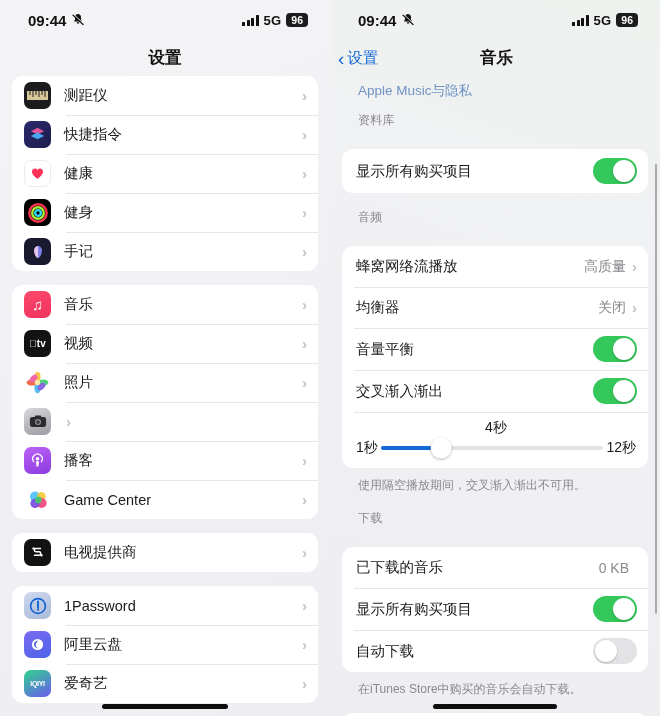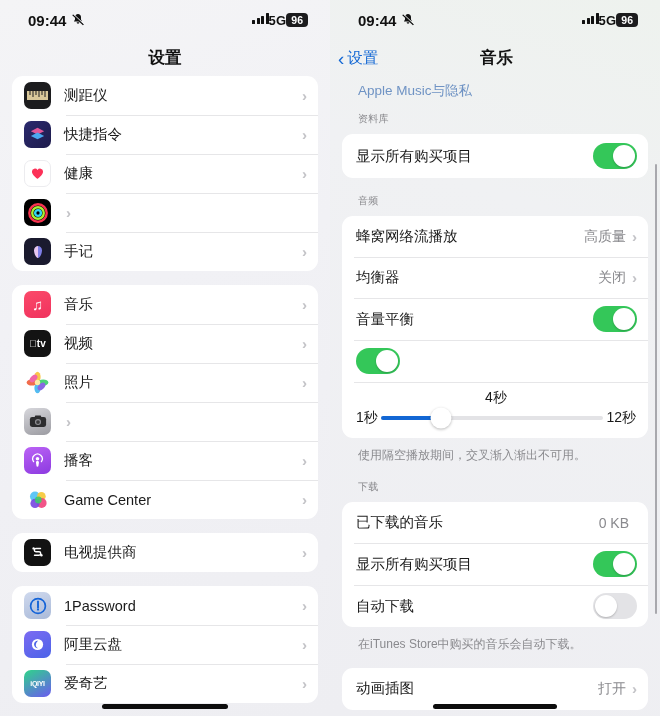--- a/index.html
+++ b/index.html
@@ -20,21 +20,21 @@
   .phone.right { background: linear-gradient(200deg,#eef2ee 0%,#f0f1f3 30%,#eeeef2 100%); }
 
   
   .statusbar {
     height: 40px;
     display: flex; align-items: center; justify-content: space-between;
     padding: 0 22px 0 28px;
     font-size: 15px; font-weight: bold; color: #111;
   }
   .sb-left { display: flex; align-items: center; gap: 5px; }
-  .sb-right { display: flex; align-items: flex-start; }
+  .sb-right { display: flex; align-items: center; gap: 5px; }
   .bell-mute { width: 14px; height: 14px; position: relative; display:inline-block; }
   .bell-mute svg { display:block; }
   .sig { display: flex; align-items: flex-end; gap: 1.5px; height: 11px; }
   .sig i { width: 3px; background: #111; display: block; border-radius: .5px; }
   .sig i:nth-child(1){ height: 4px; }
   .sig i:nth-child(2){ height: 6px; }
   .sig i:nth-child(3){ height: 8px; }
   .sig i:nth-child(4){ height: 11px; }
   .net { font-size: 13px; font-weight: bold; letter-spacing: .2px; }
   .batt {
@@ -80,21 +80,21 @@
     flex: 0 0 27px; overflow: hidden; position: relative;
     display: flex; align-items: center; justify-content: center;
   }
   .label { flex: 1; font-size: 14.5px; color: #1a1a1a; }
   .value { font-size: 14px; color: #8a8a8e; margin-right: 4px; }
   .chev-r {
     color: #c3c3c7; font-size: 15px; font-weight: 600;
     margin-left: 2px; line-height: 1;
   }
   .sec-header {
-    font-size: 10px; color: #8a8a8e; padding: 2px 0 8px 16px;
+    font-size: 12px; color: #8a8a8e; padding: 2px 0 20px 16px;
     letter-spacing: .2px;
   }
   .sec-footer {
     font-size: 12px; color: #8a8a8e; padding: 4px 16px 0 16px;
     line-height: 1.45; margin-top: -9px; margin-bottom: 14px;
   }
   .link-top {
     font-size: 13.5px; color: #6f93c4; padding: 6px 0 10px 16px;
   }
 
@@ -213,20 +213,21 @@
           <span class="chev-r">›</span>
         </div>
         <div class="row">
           <span class="appicon" style="background:#000;">
             <svg width="22" height="22" viewBox="0 0 24 24">
               <circle cx="12" cy="12" r="9.5" fill="none" stroke="#f8334f" stroke-width="2.6"></circle>
               <circle cx="12" cy="12" r="6.3" fill="none" stroke="#a8f033" stroke-width="2.6"></circle>
               <circle cx="12" cy="12" r="3.1" fill="none" stroke="#33d6f5" stroke-width="2.6"></circle>
             </svg>
           </span>
+          <span class="label">健身</span>
           <span class="chev-r">›</span>
         </div>
         <div class="row">
           <span class="appicon" style="background:#1a1a2e;">
             <svg width="20" height="20" viewBox="0 0 20 20">
               <path d="M10 4c-2 0-4 1.5-4 4.5S8 16 10 16z" fill="#e7c6f0"></path>
               <path d="M10 4c2 0 4 1.5 4 4.5S12 16 10 16z" fill="#7f7fe8"></path>
             </svg>
           </span>
           <span class="label">手记</span>
@@ -413,20 +414,21 @@
           <span class="value">关闭</span>
           <span class="chev-r">›</span>
         </div>
         <div class="row plain" style="min-height:42px;">
           <span class="label">音量平衡</span>
           <span class="sw on">
               <span class="knob"></span>
             </span>
         </div>
         <div class="row plain" style="min-height:42px;">
+          <span class="label">交叉渐入渐出</span>
           <span class="sw on">
               <span class="knob"></span>
             </span>
         </div>
         <div class="row plain slider-row" style="display:block;">
           <div class="slider-top">4秒</div>
           <div class="slider-line">
             <span class="slider-end">1秒</span>
             <span class="track">
               <span class="fill" style="width: 27%;"></span>

